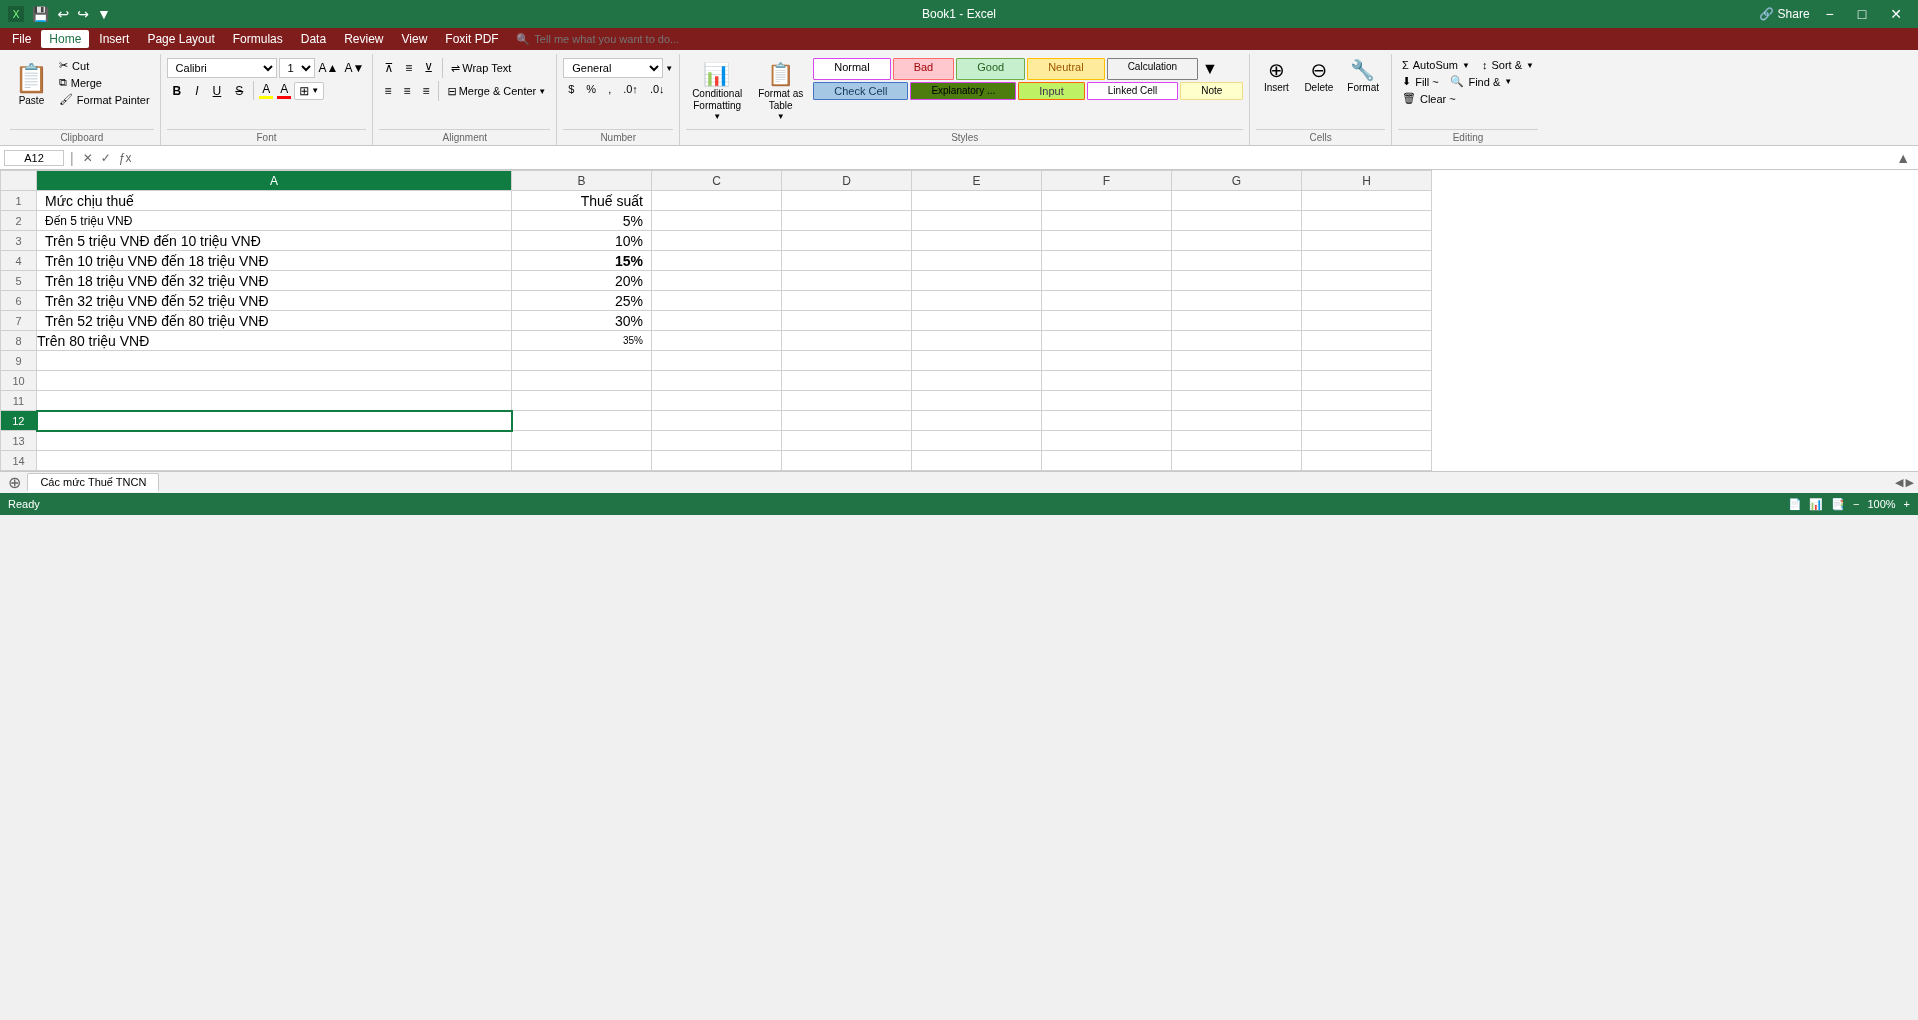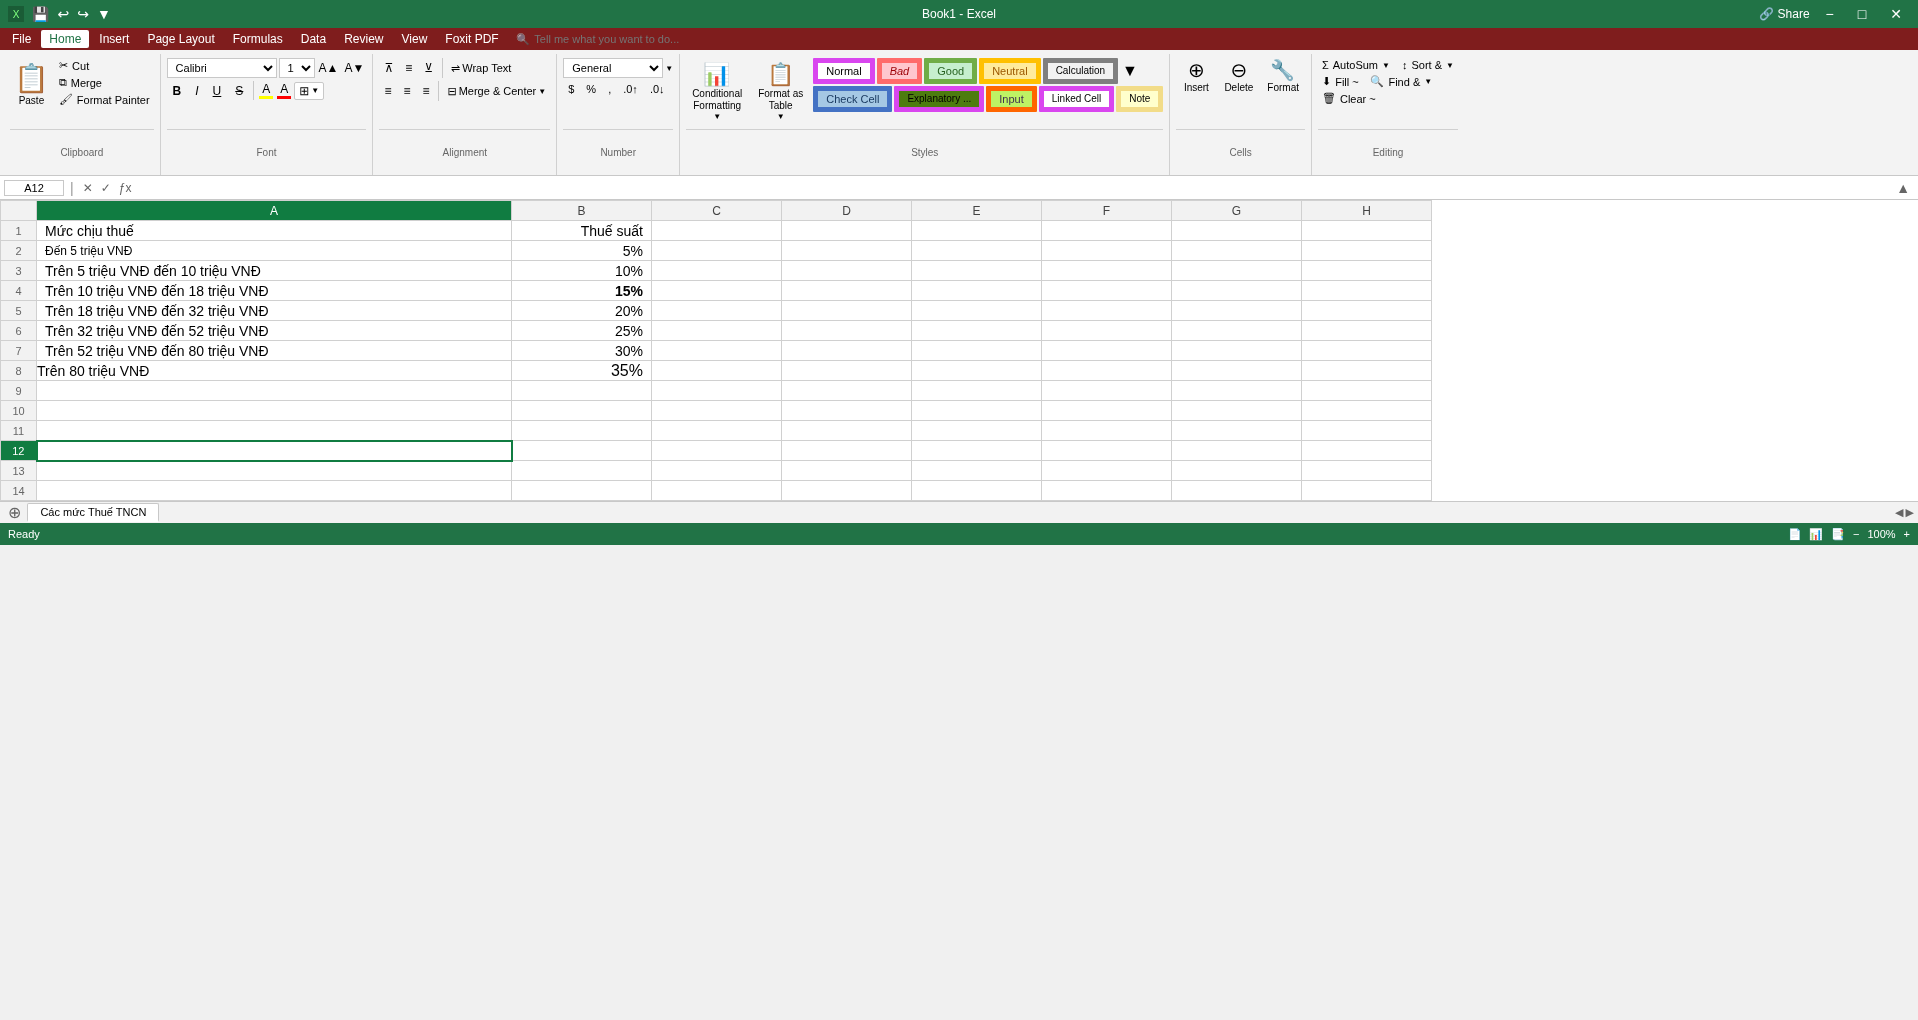--- a/index.html
+++ b/index.html
@@ -64,21 +64,21 @@
       display: flex;
       align-items: flex-start;
       gap: 2px;
       flex: 1;
       padding: 4px 0;
     }
     .ribbon-group-label {
       text-align: center;
       font-size: 10px;
       color: #666;
-      padding: 17px 0;
+      padding: 2px 0;
       border-top: 1px solid #d0d0d0;
       margin-top: auto;
     }
     .ribbon-btn {
       display: flex;
       flex-direction: column;
       align-items: center;
       justify-content: center;
       cursor: pointer;
       padding: 2px 6px;
@@ -140,29 +140,29 @@
     
     .number-dropdown {
       border: 1px solid #c8c8c8;
       background: white;
       padding: 2px 4px;
       font-size: 11px;
       width: 100px;
       cursor: pointer;
     }
     .style-cell {
-      padding: 2px 8px;
-      font-size: 11px;
-      border: 5px solid #d946ef;
+      padding: 2px 20px;
+      font-size: 11px;
+      border: 1px solid #d946ef;
       cursor: pointer;
       border-radius: 1px;
       white-space: nowrap;
     }
     .style-normal { background: white; }
-    .style-bad { background: #ffc7ce; color: #9c0006; border-color: #ff6b6b; font-style: italic; }
+    .style-bad { background: #ffc7ce; color: #9c0006; border-color: #ff6b6b; }
     .style-good { background: #c6efce; color: #276221; border-color: #70ad47; }
     .style-neutral { background: #ffeb9c; color: #9c5700; border-color: #ffc000; }
     .style-calculation { background: #f2f2f2; border-color: #7f7f7f; font-size: 10px; }
     .style-check { background: #a5c8e4; color: #17375e; border-color: #4472c4; }
     .style-explanatory { background: #4d7c0f; font-size: 10px; }
     .style-input { background: #bef264; color: #3f3151; border-color: #ff6600; }
     .style-linked { background: white; font-size: 10px; }
     .style-note { background: #ffffcc; border-color: #f2dc88; font-size: 10px; }
     .styles-dropdown { font-size: 16px; cursor: pointer; padding: 2px; align-self: center; }
 
@@ -637,21 +637,21 @@
             <td></td>
             <td></td>
             <td></td>
             <td></td>
             <td></td>
             <td></td>
           </tr>
           <tr>
             <th class="row-header">8</th>
             <td style="font-size: 14px; padding-left: 0;">Trên 80 triệu VNĐ</td>
-            <td style="text-align: right; font-size: 16px; padding-right: 8px;">35%</td>
+            <td style="text-align: right; font-size: 10px; padding-right: 8px;">35%</td>
             <td></td>
             <td></td>
             <td></td>
             <td></td>
             <td></td>
             <td></td>
           </tr>
           <tr>
             <th class="row-header">9</th>
             <td style="font-size: 14px; padding-left: 8px;"></td>

